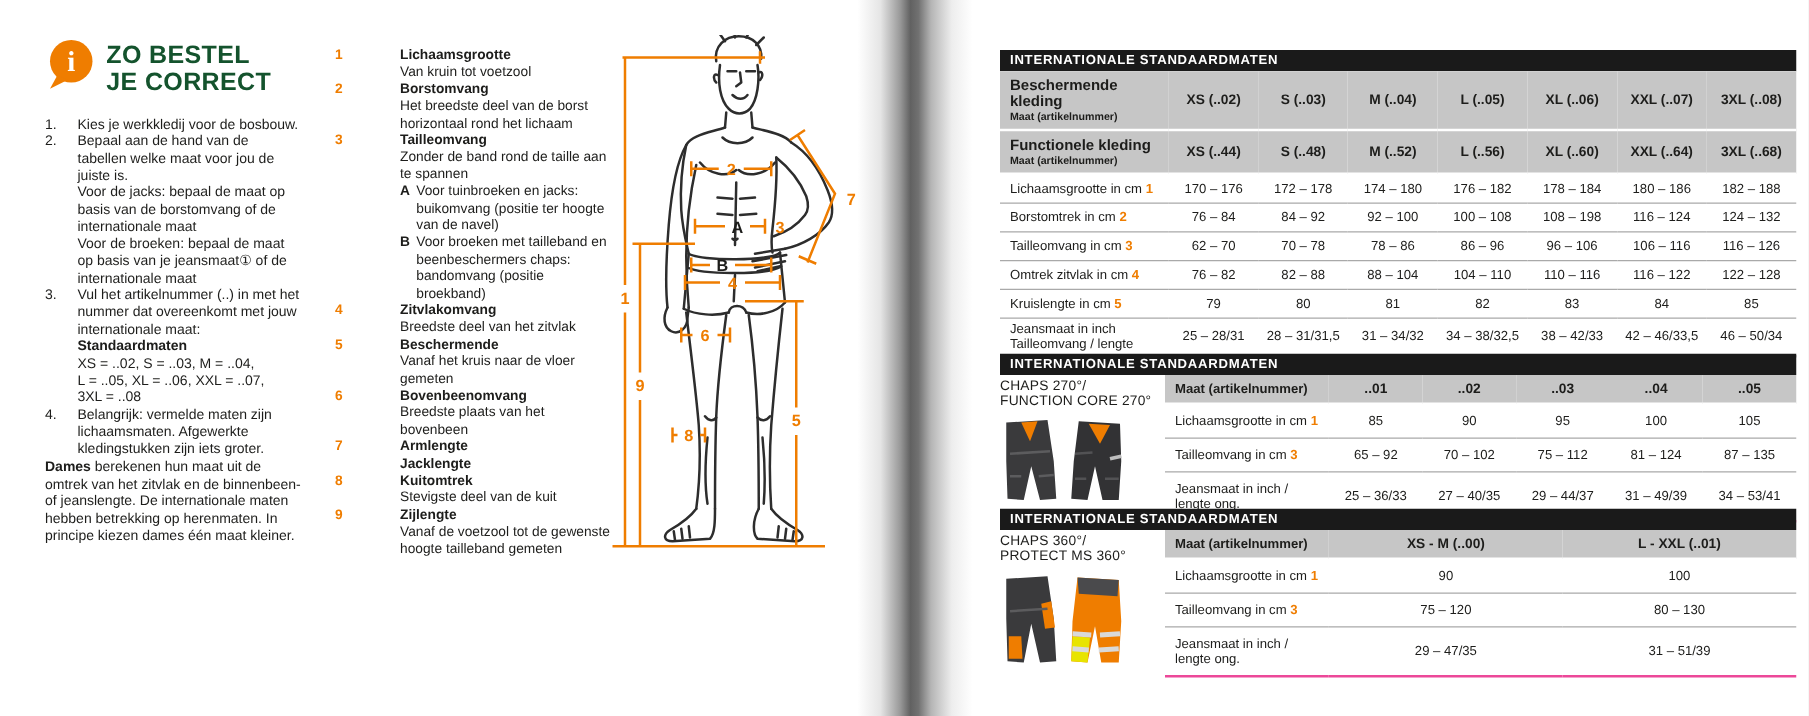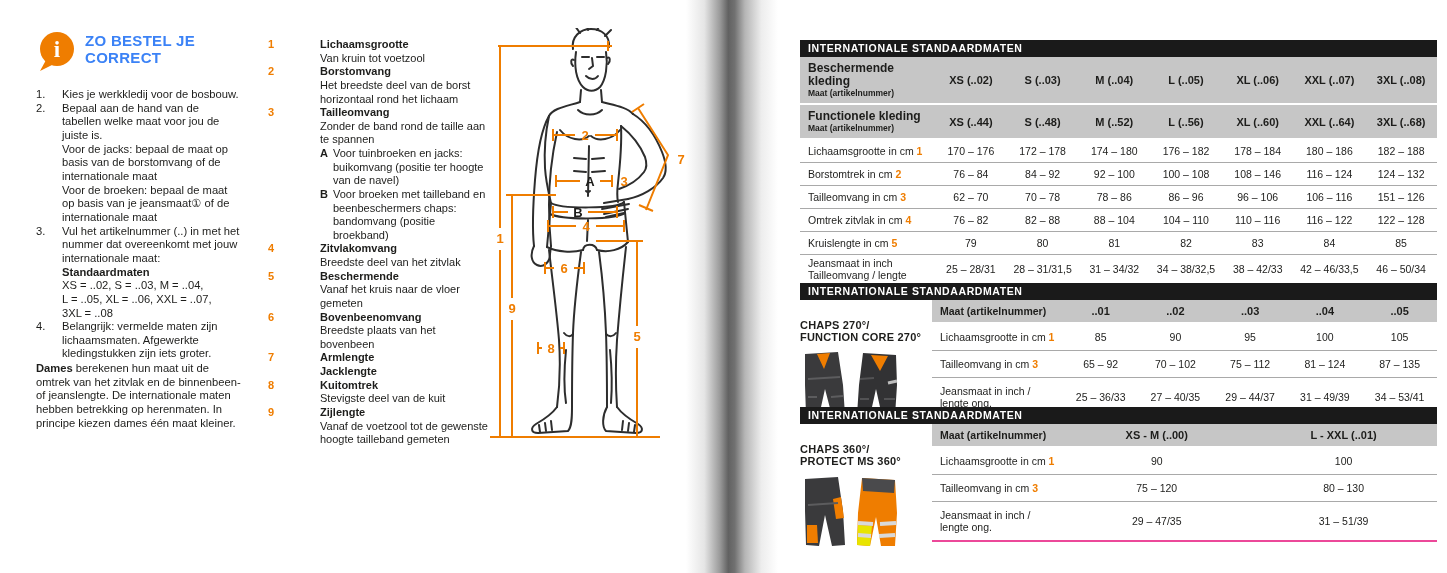--- a/index.html
+++ b/index.html
@@ -3,21 +3,21 @@
 <meta charset="utf-8">
 <style>
   html,body{margin:0;padding:0;background:#e9e9e9;}
   .canvas{position:relative;width:1447px;height:573px;background:#ffffff;overflow:hidden;
           font-family:"Liberation Sans",sans-serif;color:#1d1d1b;}
 
   
   .left-col{position:absolute;left:36px;top:30px;width:226px;}
   .info-head{display:flex;gap:9px;margin-bottom:16px;}
   .info-icon-svg{flex:none;}
-  .info-title{color:#3b82f6;font-weight:bold;font-size:15px;line-height:1.12;
+  .info-title{color:#14532d;font-weight:bold;font-size:20px;line-height:1.12;
               letter-spacing:.3px;width:135px;padding-top:3px;}
   .steps{font-size:11.2px;line-height:1.22;}
   .step{display:flex;}
   .step-num{width:26px;flex:none;}
   .step-body{width:179px;}
   .step-body p{margin:0;}
   .bold{font-weight:bold;}
   .dames{font-size:11.2px;line-height:1.22;width:206px;margin-top:1px;}
 
   
@@ -63,21 +63,21 @@
   tr.drow td{border-bottom:1px solid #a9a9a9;font-size:10.5px;line-height:12px;
              text-align:center;padding:5px 2px;}
   td.rlabel{text-align:left !important;padding-left:8px !important;}
   .rnum{color:#ef7d00;font-weight:bold;}
   tr.last td{border-bottom:2px solid #6e6e6e;padding:3px 2px;line-height:11.5px;}
   .blk{display:block;}
 
   
   .t-flex{display:flex;align-items:flex-start;}
   .prod{width:132px;flex:none;padding-top:3px;}
-  .prod-name{font-weight:bold;font-size:11px;line-height:1.12;letter-spacing:.2px;margin-top:16px;}
+  .prod-name{font-weight:normal;font-size:11px;line-height:1.12;letter-spacing:.2px;}
   .prod svg{margin-top:5px;}
   tr.hrow2 td{background:#c6c6c6;font-weight:bold;font-size:11px;text-align:center;
               border-bottom:2px solid #fff;padding:4px 2px;height:14px;}
   td.hlabel2{text-align:left !important;padding-left:8px !important;font-size:10.5px !important;}
   tr.drow2 td{border-bottom:1px solid #a9a9a9;font-size:10.5px;line-height:12px;
               text-align:center;padding:7px 2px;}
   tr.last2 td{border-bottom:2px solid #ec4899;}
 </style>
 </head>
 <body>
@@ -340,33 +340,33 @@
               <td>178 – 184</td>
               <td>180 – 186</td>
               <td>182 – 188</td>
             </tr>
         <tr class="drow">
           <td class="rlabel"><span>Borstomtrek in cm</span> <span class="rnum">2</span></td>
         <td>76 – 84</td>
               <td>84 – 92</td>
               <td>92 – 100</td>
               <td>100 – 108</td>
-              <td>108 – 146</td>
+              <td>108 – 198</td>
               <td>116 – 124</td>
               <td>124 – 132</td>
             </tr>
         <tr class="drow">
           <td class="rlabel"><span>Tailleomvang in cm</span> <span class="rnum">3</span></td>
         <td>62 – 70</td>
               <td>70 – 78</td>
               <td>78 – 86</td>
               <td>86 – 96</td>
               <td>96 – 106</td>
               <td>106 – 116</td>
-              <td>151 – 126</td>
+              <td>116 – 126</td>
             </tr>
         <tr class="drow">
           <td class="rlabel"><span>Omtrek zitvlak in cm</span> <span class="rnum">4</span></td>
         <td>76 – 82</td>
               <td>82 – 88</td>
               <td>88 – 104</td>
               <td>104 – 110</td>
               <td>110 – 116</td>
               <td>116 – 122</td>
               <td>122 – 128</td>

